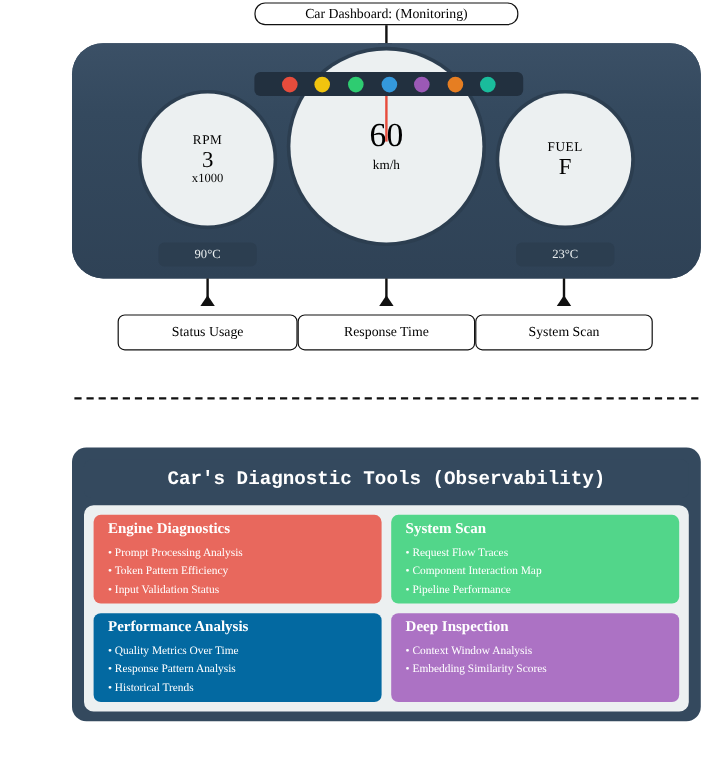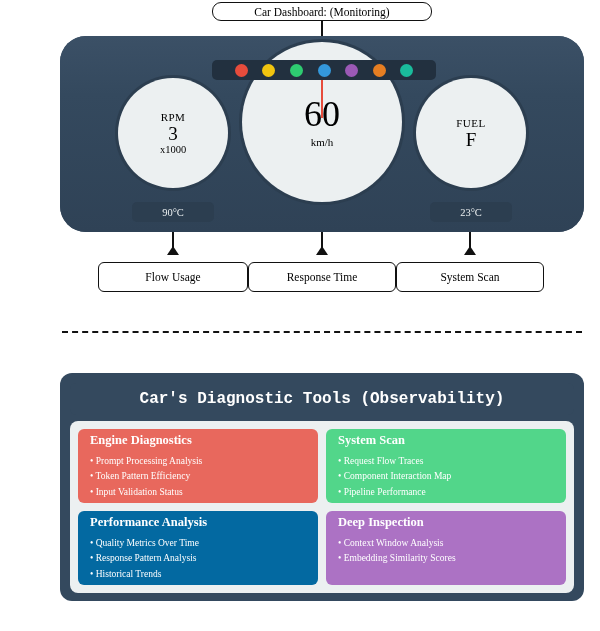--- a/index.html
+++ b/index.html
@@ -94,21 +94,21 @@
   .gauge-center {
     width: 160px; height: 160px;
   }
   #gauge-rpm  { left: 58px;  top: 42px; }
   #gauge-fuel { left: 356px; top: 42px; }
   #gauge-speed{ left: 182px; top: 6px;  }
 
   .g-label { font-size: 11px; letter-spacing: .5px; }
   .g-value-sm { font-size: 19px; line-height: 1.05; margin-top: 1px; }
   .g-unit-sm { font-size: 10.5px; margin-top: 1px; }
-  .g-value-lg { font-size: 36px; line-height: 1; }
+  .g-value-lg { font-size: 28px; line-height: 1; }
   .g-unit-lg { font-size: 11px; margin-top: 4px; }
 
   .needle {
     position: absolute;
     left: 50%;
     top: 18px;
     width: 2px;
     height: 58px;
     margin-left: -1px;
     background: #e74c3c;
@@ -278,21 +278,21 @@
 
   <div class="vline" style="left:150px; top:232px; height:22px;"></div>
   <div class="arrow-up" style="left:145px; top:246px;"></div>
 
   <div class="vline" style="left:299px; top:232px; height:22px;"></div>
   <div class="arrow-up" style="left:294px; top:246px;"></div>
 
   <div class="vline" style="left:447px; top:232px; height:22px;"></div>
   <div class="arrow-up" style="left:442px; top:246px;"></div>
 
-  <div class="caption-box" id="caption-0">Flow Usage</div>
+  <div class="caption-box" id="caption-0">Status Usage</div>
   <div class="caption-box" id="caption-1">Response Time</div>
   <div class="caption-box" id="caption-2">System Scan</div>
 
   <div class="divider"></div>
 
   <div class="diag-panel">
     <div class="diag-header">Car's Diagnostic Tools (Observability)</div>
     <div class="diag-grid" id="diag-grid">
         <div class="diag-card" style="background: rgb(232, 104, 93);">
           <div class="diag-card-title">Engine Diagnostics</div>

